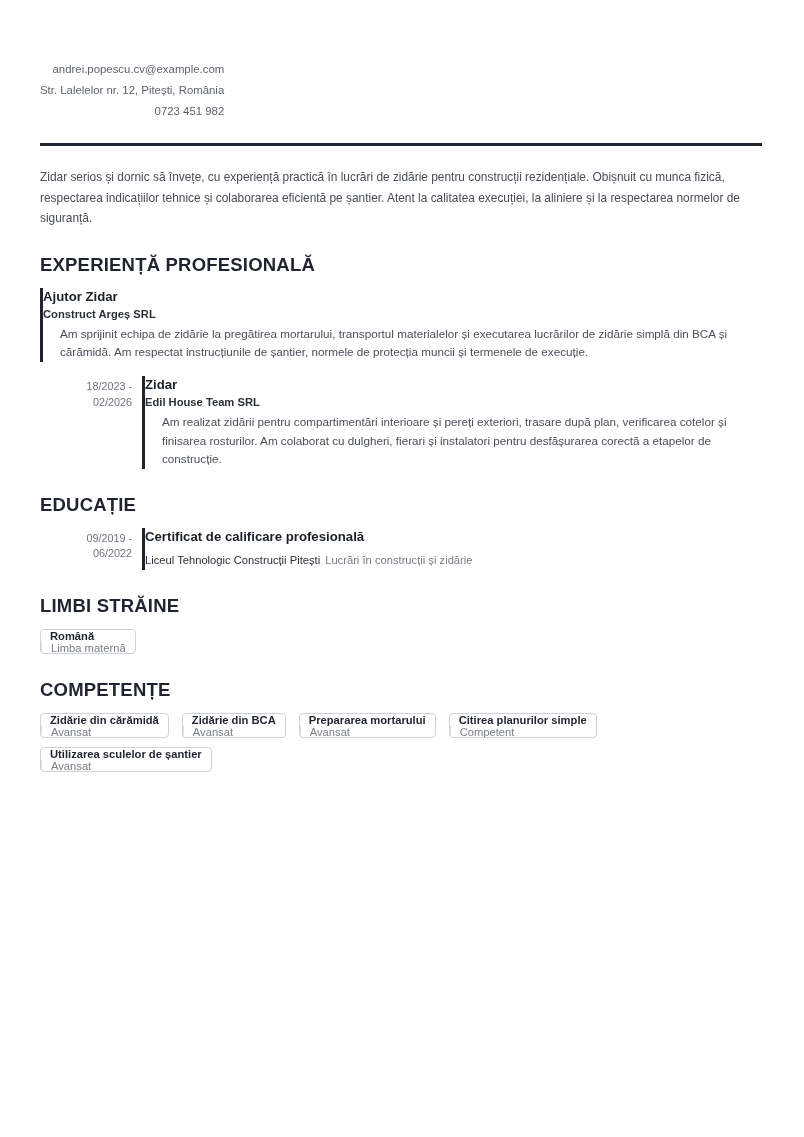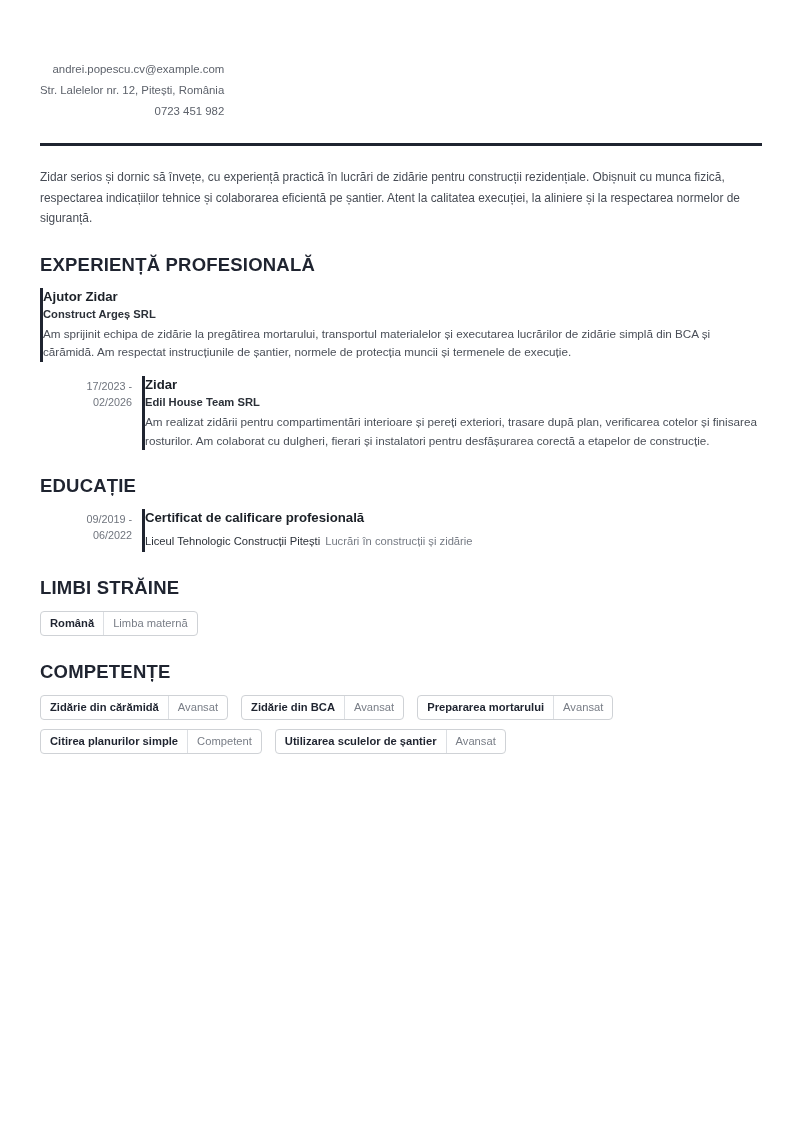--- a/index.html
+++ b/index.html
@@ -127,20 +127,21 @@
     font-weight: 700;
     color: #2b3038;
     margin-top: 2px;
     line-height: 1.35;
   }
   .entry-desc {
     margin-top: 3px;
     font-size: 11.7px;
     line-height: 1.58;
     color: #4a4f58;
+    margin-left: 17px;
   }
   .edu-line {
     margin-top: 3px;
     line-height: 1.4;
   }
   .edu-school {
     font-size: 11.2px;
     font-weight: 400;
     color: #2b3038;
   }
@@ -158,20 +159,21 @@
     margin-top: 2px;
   }
   .chip {
     display: inline-flex;
     align-items: stretch;
     border: 1px solid #cfd2d6;
     border-radius: 4px;
     overflow: hidden;
     background: #ffffff;
     height: 23px;
+    flex-direction: column;
   }
   .chip-name {
     display: flex;
     align-items: center;
     padding: 0 9px;
     font-size: 11.2px;
     font-weight: 700;
     color: #1f2430;
   }
   .chip-level {
@@ -207,21 +209,21 @@
       <div class="entry-bar"></div>
       <div class="entry-body">
         <div class="entry-role">Ajutor Zidar</div>
         <div class="entry-org">Construct Argeș SRL</div>
         <div class="entry-desc">Am sprijinit echipa de zidărie la pregătirea mortarului, transportul materialelor și executarea lucrărilor de zidărie simplă din BCA și cărămidă. Am respectat instrucțiunile de șantier, normele de protecția muncii și termenele de execuție.</div>
       </div>
     </div>
 
     <div class="entry">
       <div class="entry-dates">
-        <div>17/2023 -</div>
+        <div>18/2023 -</div>
         <div>02/2026</div>
       </div>
       <div class="entry-bar"></div>
       <div class="entry-body">
         <div class="entry-role">Zidar</div>
         <div class="entry-org">Edil House Team SRL</div>
         <div class="entry-desc">Am realizat zidării pentru compartimentări interioare și pereți exteriori, trasare după plan, verificarea cotelor și finisarea rosturilor. Am colaborat cu dulgheri, fierari și instalatori pentru desfășurarea corectă a etapelor de construcție.</div>
       </div>
     </div>
   </div>

